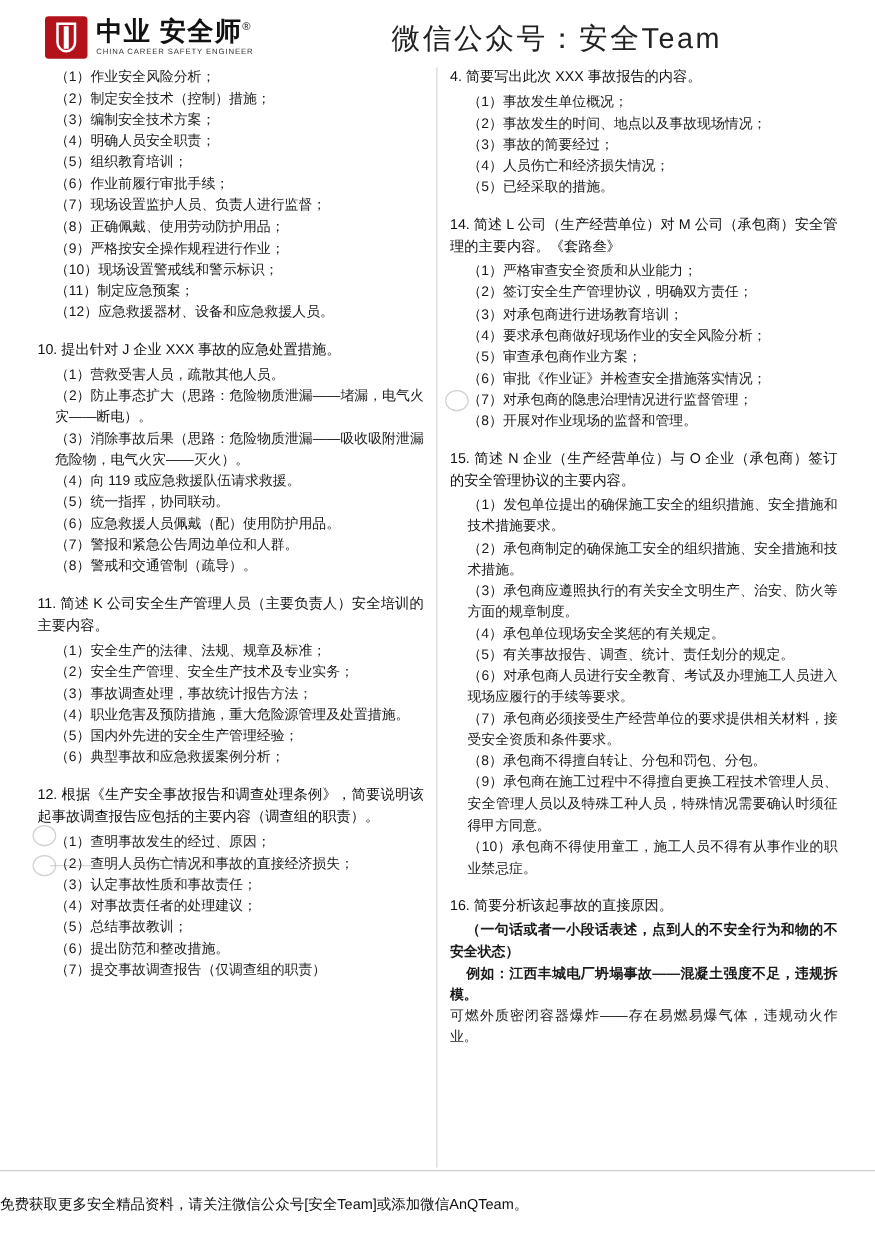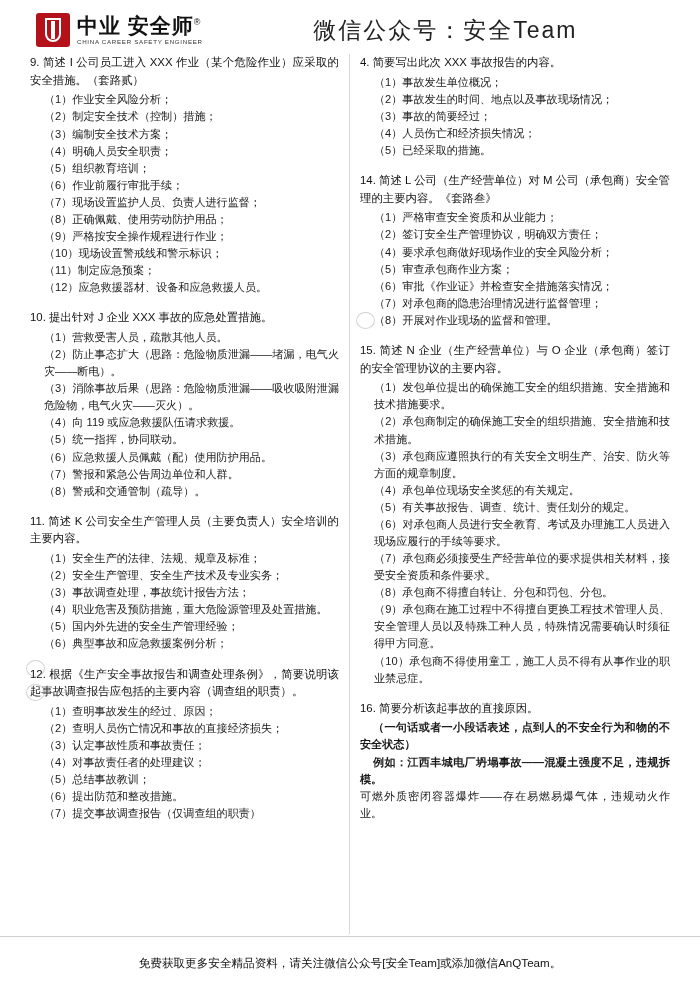--- a/index.html
+++ b/index.html
@@ -148,21 +148,21 @@
   
   .footer {
     position: absolute;
     bottom: 0;
     left: 0;
     right: 0;
     height: 52px;
     border-top: 1px solid #cfcfcf;
     display: flex;
     align-items: center;
-    justify-content: center;
+    justify-content: flex-start;
     font-size: 11.6px;
     color: #111;
   }
 
   
   .scan-mark {
     position: absolute;
     pointer-events: none;
     opacity: 0.33;
   }
@@ -190,21 +190,20 @@
       </div>
     </div>
     <div class="header-title">微信公众号：安全Team</div>
   </div>
 
   <div class="columns">
 
     <div class="col left">
 
       <div class="block">
-        <div class="q-title">9. 简述 I 公司员工进入 XXX 作业（某个危险作业）应采取的安全措施。（套路贰）</div>
         <div class="item">（1）作业安全风险分析；</div>
         <div class="item">（2）制定安全技术（控制）措施；</div>
         <div class="item">（3）编制安全技术方案；</div>
         <div class="item">（4）明确人员安全职责；</div>
         <div class="item">（5）组织教育培训；</div>
         <div class="item">（6）作业前履行审批手续；</div>
         <div class="item">（7）现场设置监护人员、负责人进行监督；</div>
         <div class="item">（8）正确佩戴、使用劳动防护用品；</div>
         <div class="item">（9）严格按安全操作规程进行作业；</div>
         <div class="item">（10）现场设置警戒线和警示标识；</div>
@@ -258,20 +257,21 @@
         <div class="item">（2）事故发生的时间、地点以及事故现场情况；</div>
         <div class="item">（3）事故的简要经过；</div>
         <div class="item">（4）人员伤亡和经济损失情况；</div>
         <div class="item">（5）已经采取的措施。</div>
       </div>
 
       <div class="block">
         <div class="q-title">14. 简述 L 公司（生产经营单位）对 M 公司（承包商）安全管理的主要内容。《套路叁》</div>
         <div class="item">（1）严格审查安全资质和从业能力；</div>
         <div class="item">（2）签订安全生产管理协议，明确双方责任；</div>
+        <div class="item">（3）对承包商进行进场教育培训；</div>
         <div class="item">（4）要求承包商做好现场作业的安全风险分析；</div>
         <div class="item">（5）审查承包商作业方案；</div>
         <div class="item">（6）审批《作业证》并检查安全措施落实情况；</div>
         <div class="item">（7）对承包商的隐患治理情况进行监督管理；</div>
         <div class="item">（8）开展对作业现场的监督和管理。</div>
       </div>
 
       <div class="block">
         <div class="q-title">15. 简述 N 企业（生产经营单位）与 O 企业（承包商）签订的安全管理协议的主要内容。</div>
         <div class="item">（1）发包单位提出的确保施工安全的组织措施、安全措施和技术措施要求。</div>

